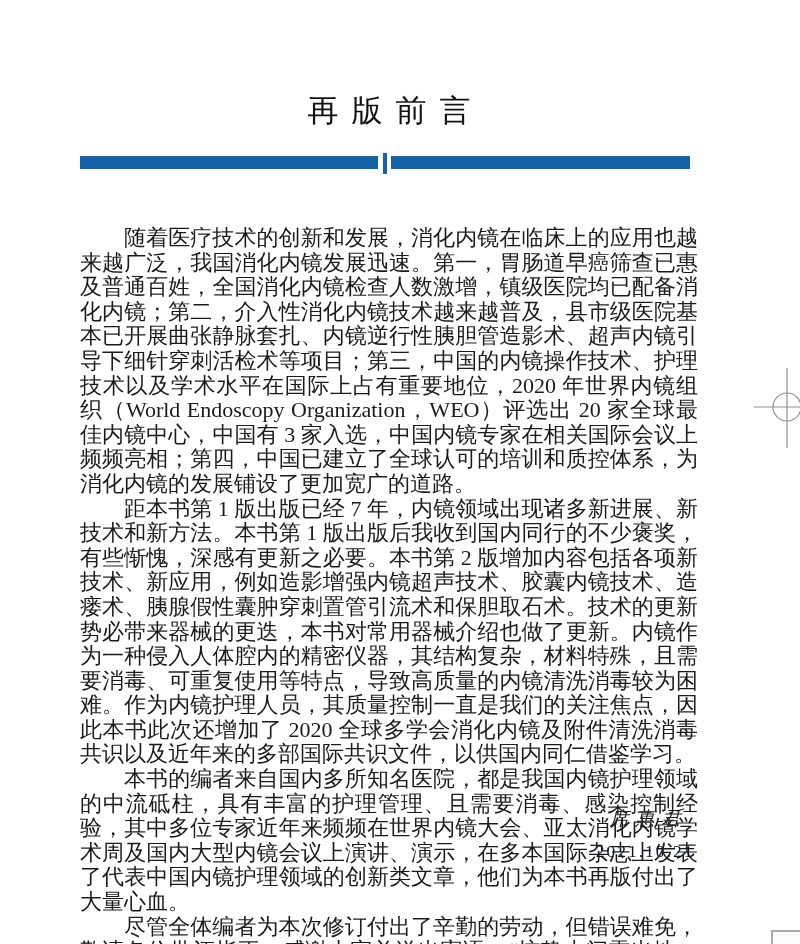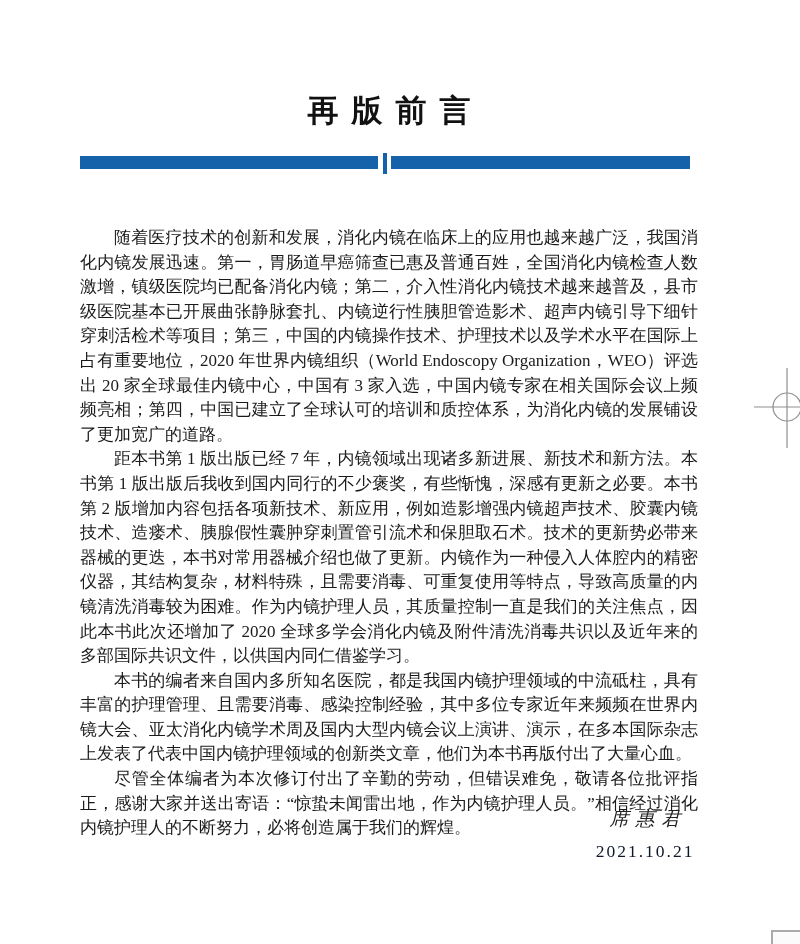--- a/index.html
+++ b/index.html
@@ -14,21 +14,21 @@
     color: var(--ink);
   }
   .title {
     position: absolute;
     top: 90px;
     left: 80px;
     width: 618px;
     margin: 0;
     text-align: center;
     font-size: 31px;
-    font-weight: 700;
+    font-weight: 400;
     letter-spacing: 0.42em;
     padding-left: 0.42em;
     box-sizing: border-box;
     color: #111111;
   }
   .divider {
     position: absolute;
     left: 80px;
     top: 153px;
     width: 610px;
@@ -51,21 +51,21 @@
     background: var(--accent);
   }
   .body {
     position: absolute;
     left: 80px;
     top: 226px;
     width: 618px;
   }
   .body p {
     margin: 0;
-    font-size: 17px;
+    font-size: 22px;
     line-height: 24.6px;
     text-align: justify;
     text-align-last: left;
     text-indent: 2em;
     color: var(--ink);
   }
   .signoff {
     position: absolute;
     left: 565px;
     top: 806px;

